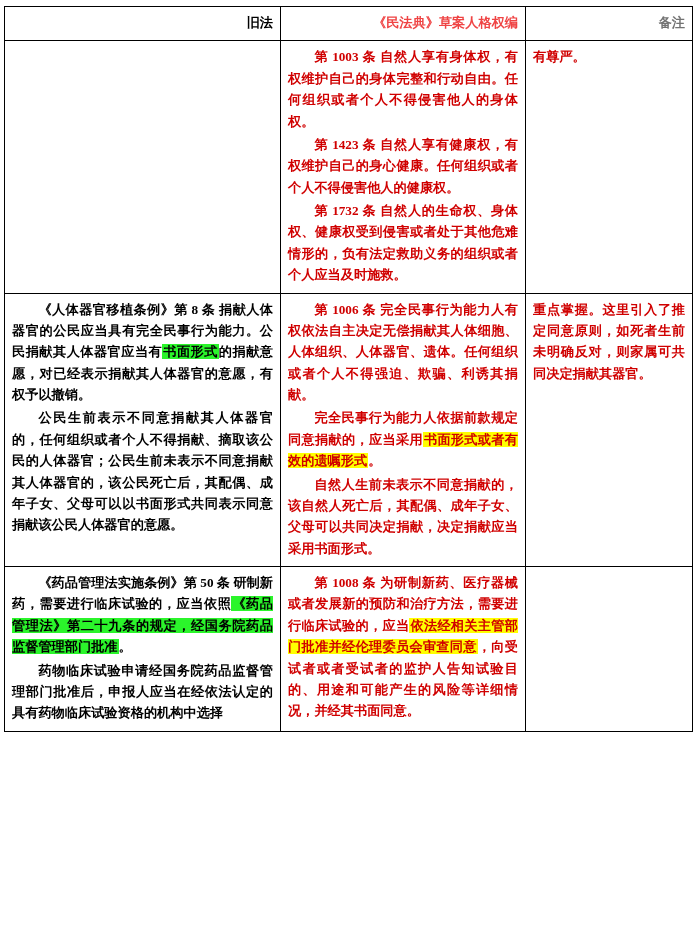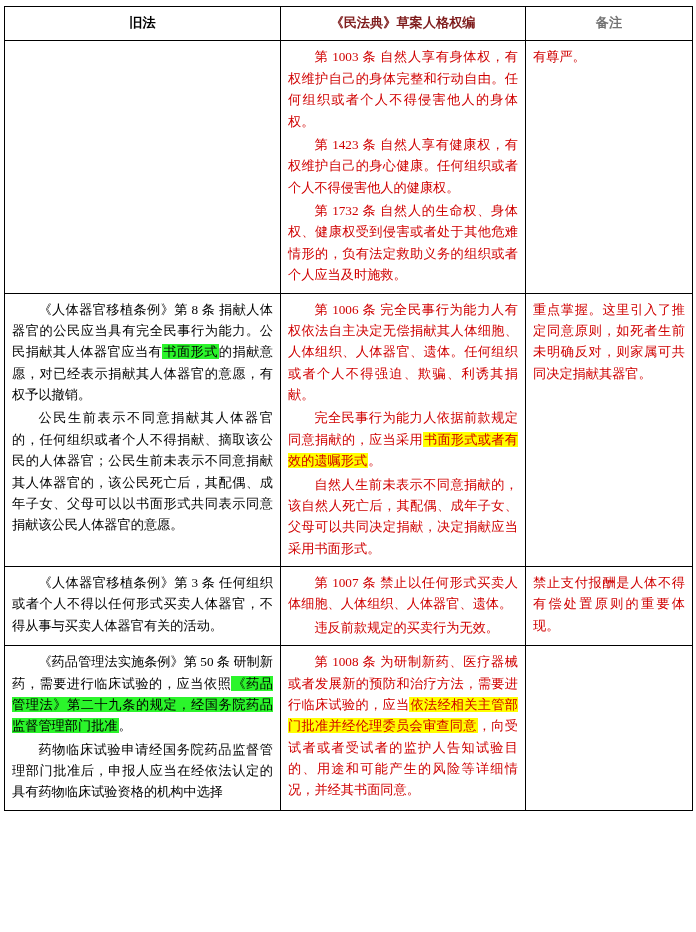--- a/index.html
+++ b/index.html
@@ -30,39 +30,40 @@
     vertical-align: top;
     padding: 5px 7px 7px 7px;
     font-size: 13.2px;
     line-height: 1.62;
   }
   col.c1 { width: 276px; }
   col.c2 { width: 245px; }
   col.c3 { width: 167px; }
 
   thead th {
-    text-align: center;
+    text-align: right;
     font-weight: bold;
     font-size: 13.6px;
     padding-top: 7px;
     padding-bottom: 9px;
   }
   th.h-old { color: #000000; }
-  th.h-new { color: #7f1d1d; }
+  th.h-new { color: #ef4444; }
   th.h-note { color: #737373; }
 
   .col-old { color: #000000; }
   .col-new { color: #d00000; }
   .col-note { color: #d00000; margin-left: 16px; }
 
   p.para {
     margin: 0 0 2px 0;
     text-indent: 2em;
     text-align: justify;
     word-break: break-all;
+    font-weight: bold;
   }
   p.para.noind {
     text-indent: 0;
   }
   p.para.last {
     margin-bottom: 0;
   }
   .hl-green {
     background: #2bf52b;
     color: #000000;
@@ -115,32 +116,20 @@
         <td class="col-new">
           <p class="para">第 1006 条  完全民事行为能力人有权依法自主决定无偿捐献其人体细胞、人体组织、人体器官、遗体。任何组织或者个人不得强迫、欺骗、利诱其捐献。</p>
           <p class="para"><span>完全民事行为能力人依据前款规定同意捐献的，应当采用</span><span class="hl-yellow">书面形式或者有效的遗嘱形式</span><span>。</span></p>
           <p class="para last">自然人生前未表示不同意捐献的，该自然人死亡后，其配偶、成年子女、父母可以共同决定捐献，决定捐献应当采用书面形式。</p>
         </td>
         <td class="col-note">
           <p class="para noind last">重点掌握。这里引入了推定同意原则，如死者生前未明确反对，则家属可共同决定捐献其器官。</p>
         </td>
       </tr>
 
-      <tr>
-        <td class="col-old">
-          <p class="para last">《人体器官移植条例》第 3 条  任何组织或者个人不得以任何形式买卖人体器官，不得从事与买卖人体器官有关的活动。</p>
-        </td>
-        <td class="col-new">
-          <p class="para">第 1007 条  禁止以任何形式买卖人体细胞、人体组织、人体器官、遗体。</p>
-          <p class="para last">违反前款规定的买卖行为无效。</p>
-        </td>
-        <td class="col-note">
-          <p class="para noind last">禁止支付报酬是人体不得有偿处置原则的重要体现。</p>
-        </td>
-      </tr>
 
       <tr>
         <td class="col-old">
           <p class="para"><span>《药品管理法实施条例》第 50 条  研制新药，需要进行临床试验的，应当依照</span><span class="hl-green">《药品管理法》第二十九条的规定，经国务院药品监督管理部门批准</span><span>。</span></p>
           <p class="para last">药物临床试验申请经国务院药品监督管理部门批准后，申报人应当在经依法认定的具有药物临床试验资格的机构中选择</p>
         </td>
         <td class="col-new">
           <p class="para last"><span>第 1008 条  为研制新药、医疗器械或者发展新的预防和治疗方法，需要进行临床试验的，应当</span><span class="hl-yellow">依法经相关主管部门批准并经伦理委员会审查同意</span><span>，向受试者或者受试者的监护人告知试验目的、用途和可能产生的风险等详细情况，并经其书面同意。</span></p>
         </td>
         <td class="col-note empty"></td>

